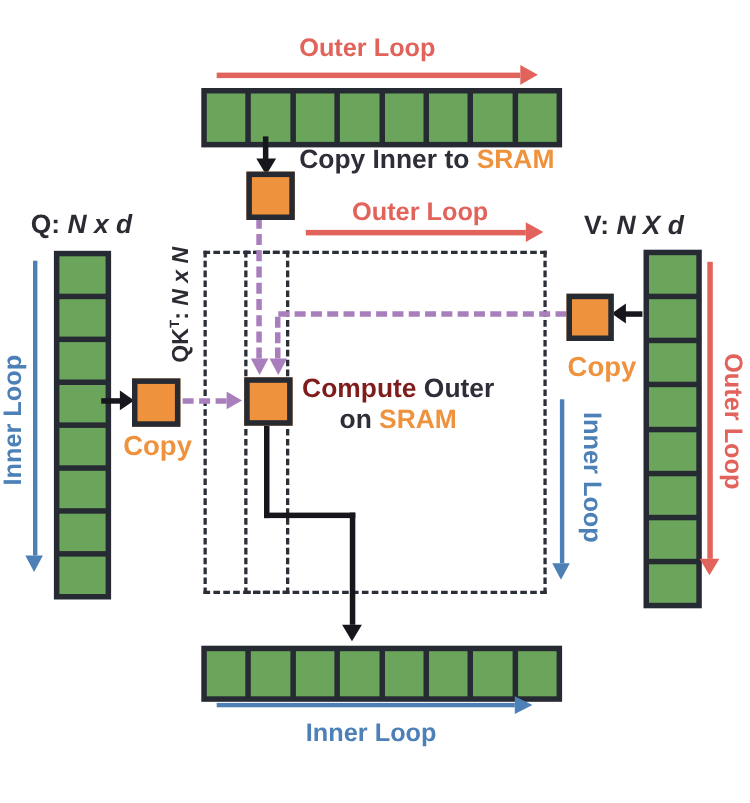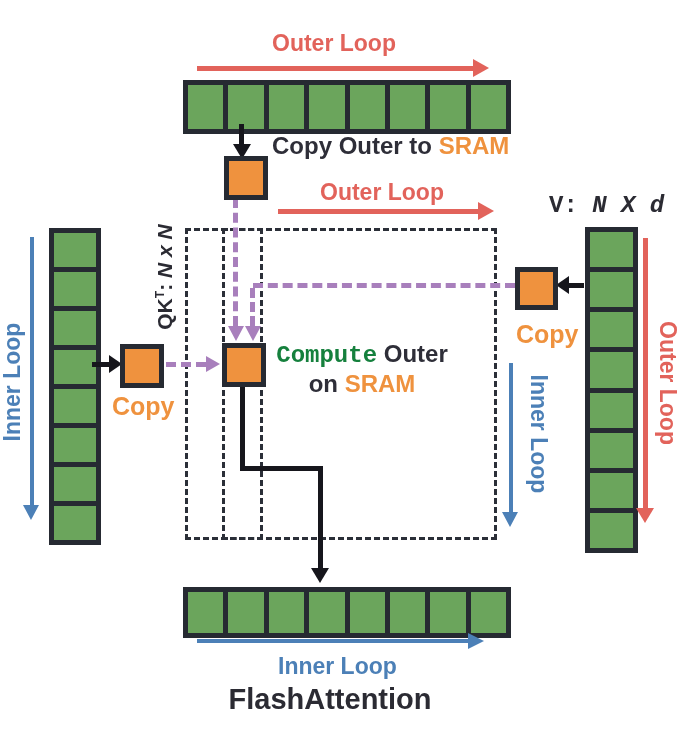--- a/index.html
+++ b/index.html
@@ -10,21 +10,21 @@
   .t{position:absolute;white-space:nowrap;line-height:1.15;}
   .rot{position:absolute;white-space:nowrap;line-height:1;}
   .rot.ccw{transform:translate(-50%,-50%) rotate(-90deg);}
   .rot.cw{transform:translate(-50%,-50%) rotate(90deg);}
   .bold{font-weight:700;}
   .ital{font-style:italic;font-weight:600;}
   sup{font-size:0.58em;}
   
   .red{color:#e2635b;}
   .blue{color:#4c80b7;}
-  .purple{color:#15803d;font-family:Liberation Mono, monospace;}
+  .purple{color:#7f1d1d;}
   .orange{color:#ef923e;}
   .green-t{color:#6fae58;}
   .dark{color:#2e2e38;}
   
   .mem{position:absolute;background:#262a32;display:flex;}
   .mem.h{flex-direction:row;padding:5px;gap:5px;}
   .mem.v{flex-direction:column;padding:5px;gap:5px;}
   .cell{background:#6ba55c;flex:1;}
   
   .sq{position:absolute;width:44px;height:44px;background:#ef923e;border:5px solid #262a32;box-sizing:border-box;z-index:5;}
@@ -76,45 +76,48 @@
       <div class="cell"></div>
       <div class="cell"></div>
       <div class="cell"></div>
       <div class="cell"></div>
     </div>
 
   <div class="vline black-l" style="left:239px;top:124px;height:21px;"></div>
   <div class="tri down black-v" style="left:233px;top:144px;"></div>
 
   <div class="t ann" style="left:272px;top:132px;">
-    <span class="dark">Copy Outer to </span><span class="orange bold">SRAM</span>
+    <span class="dark">Copy Inner to </span><span class="orange bold">SRAM</span>
   </div>
 
   <div class="sq" style="left:224px;top:156px;"></div>
 
   <div class="t loop-label red" style="left:320px;top:179px;">Outer Loop</div>
   <div class="hline red-l" style="left:278px;top:209px;width:200px;"></div>
   <div class="tri right red-h" style="left:478px;top:202px;"></div>
 
+  <div class="t mat-label" style="left:28px;top:191px;">
+    <span>Q</span><span>: </span><span class="ital">N x d</span>
+  </div>
   <div class="mem v" style="left:49px;top:228px;width:42px;height:307px;">
       <div class="cell"></div>
       <div class="cell"></div>
       <div class="cell"></div>
       <div class="cell"></div>
       <div class="cell"></div>
       <div class="cell"></div>
       <div class="cell"></div>
       <div class="cell"></div>
     </div>
 
   <div class="vline blue-l" style="left:30px;top:237px;height:268px;width:4px;"></div>
   <div class="tri down blue-v" style="left:23px;top:505px;border-left-width:8px;border-right-width:8px;"></div>
   <div class="rot ccw loop-label blue" style="left:12px;top:382px;">Inner Loop</div>
 
-  <div class="t mat-label" style="left:549px;top:192px;font-family:Liberation Mono, monospace;">
+  <div class="t mat-label" style="left:531px;top:192px;">
     <span>V</span><span>: </span><span class="ital">N X d</span>
   </div>
   <div class="mem v" style="left:585px;top:227px;width:43px;height:316px;">
       <div class="cell"></div>
       <div class="cell"></div>
       <div class="cell"></div>
       <div class="cell"></div>
       <div class="cell"></div>
       <div class="cell"></div>
       <div class="cell"></div>
@@ -176,15 +179,14 @@
       <div class="cell"></div>
       <div class="cell"></div>
       <div class="cell"></div>
       <div class="cell"></div>
     </div>
 
   <div class="hline blue-l" style="left:197px;top:639px;width:271px;height:4px;"></div>
   <div class="tri right blue-h" style="left:468px;top:633px;border-top-width:8px;border-bottom-width:8px;"></div>
   <div class="t loop-label blue" style="left:278px;top:653px;">Inner Loop</div>
 
-  <div class="t title" style="left:180px;top:683px;width:300px;">FlashAttention</div>
 
 </div>
 
 </body></html>

